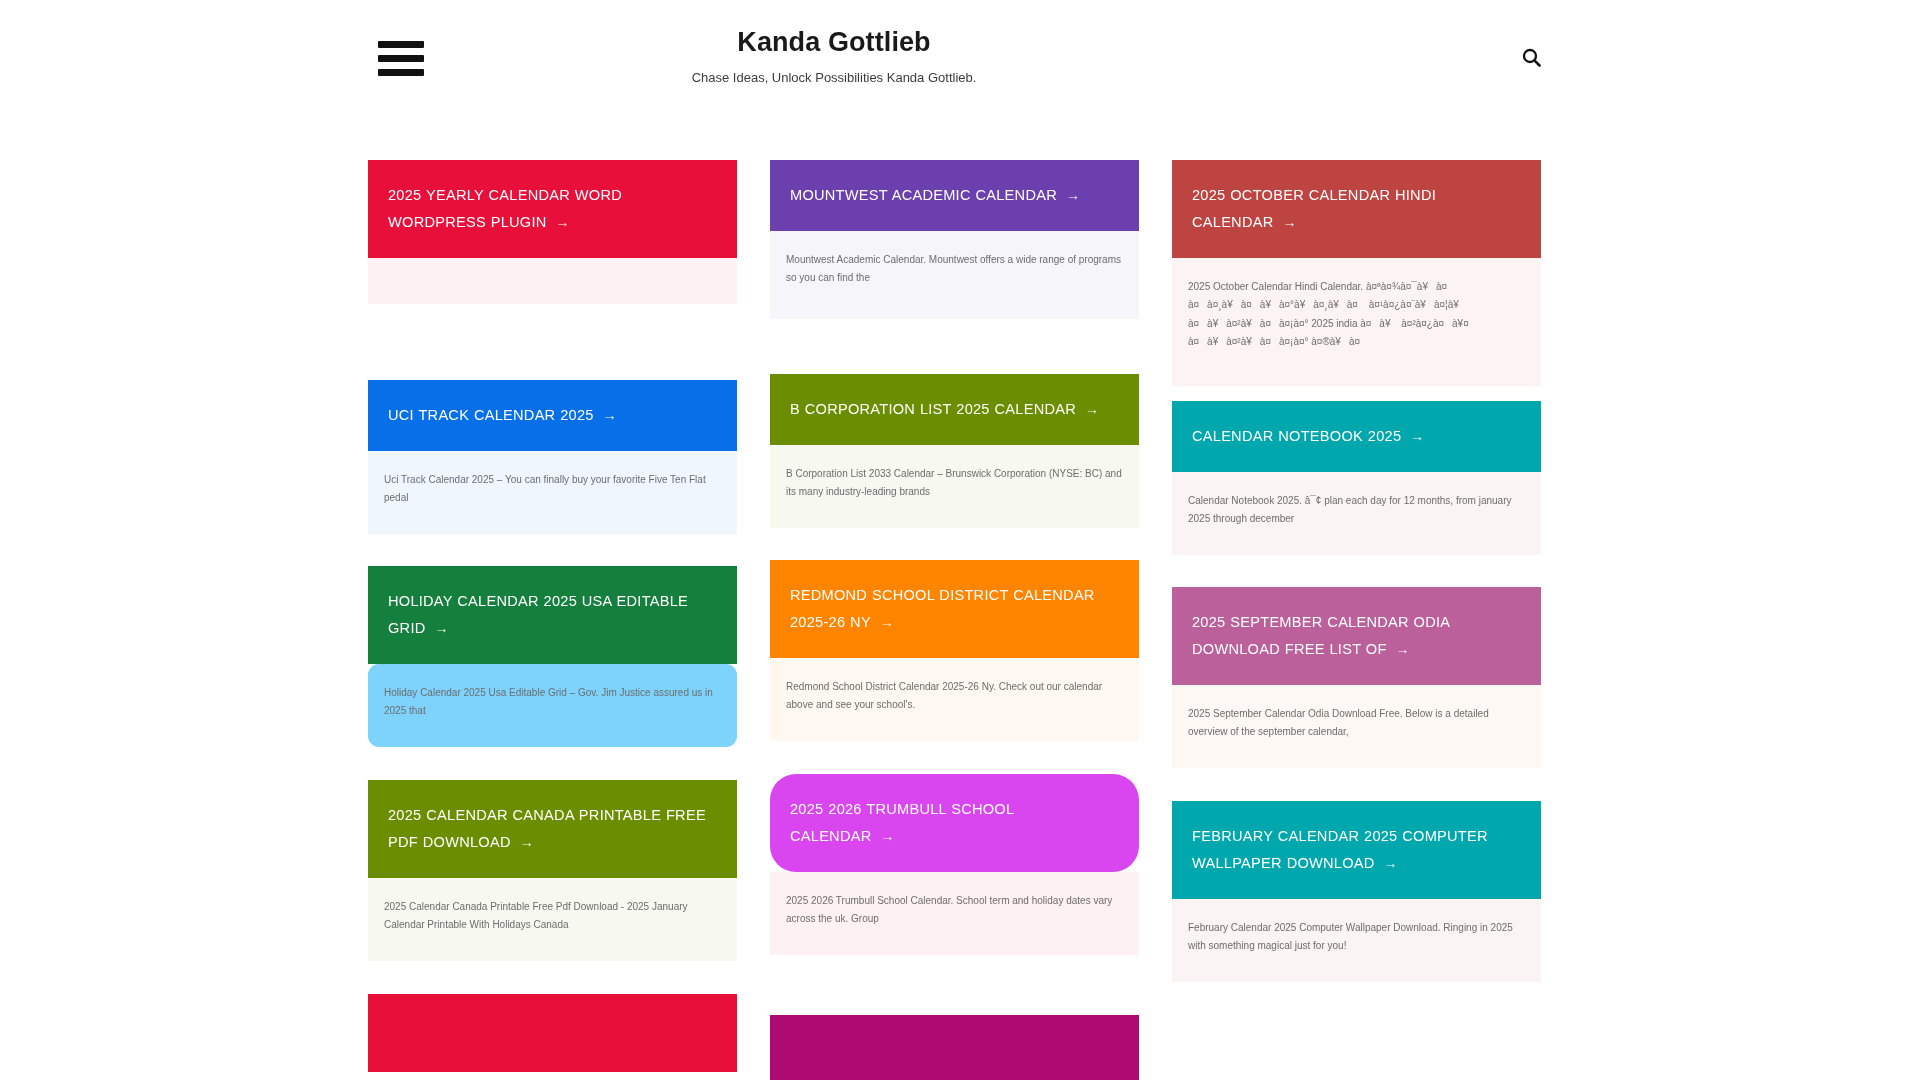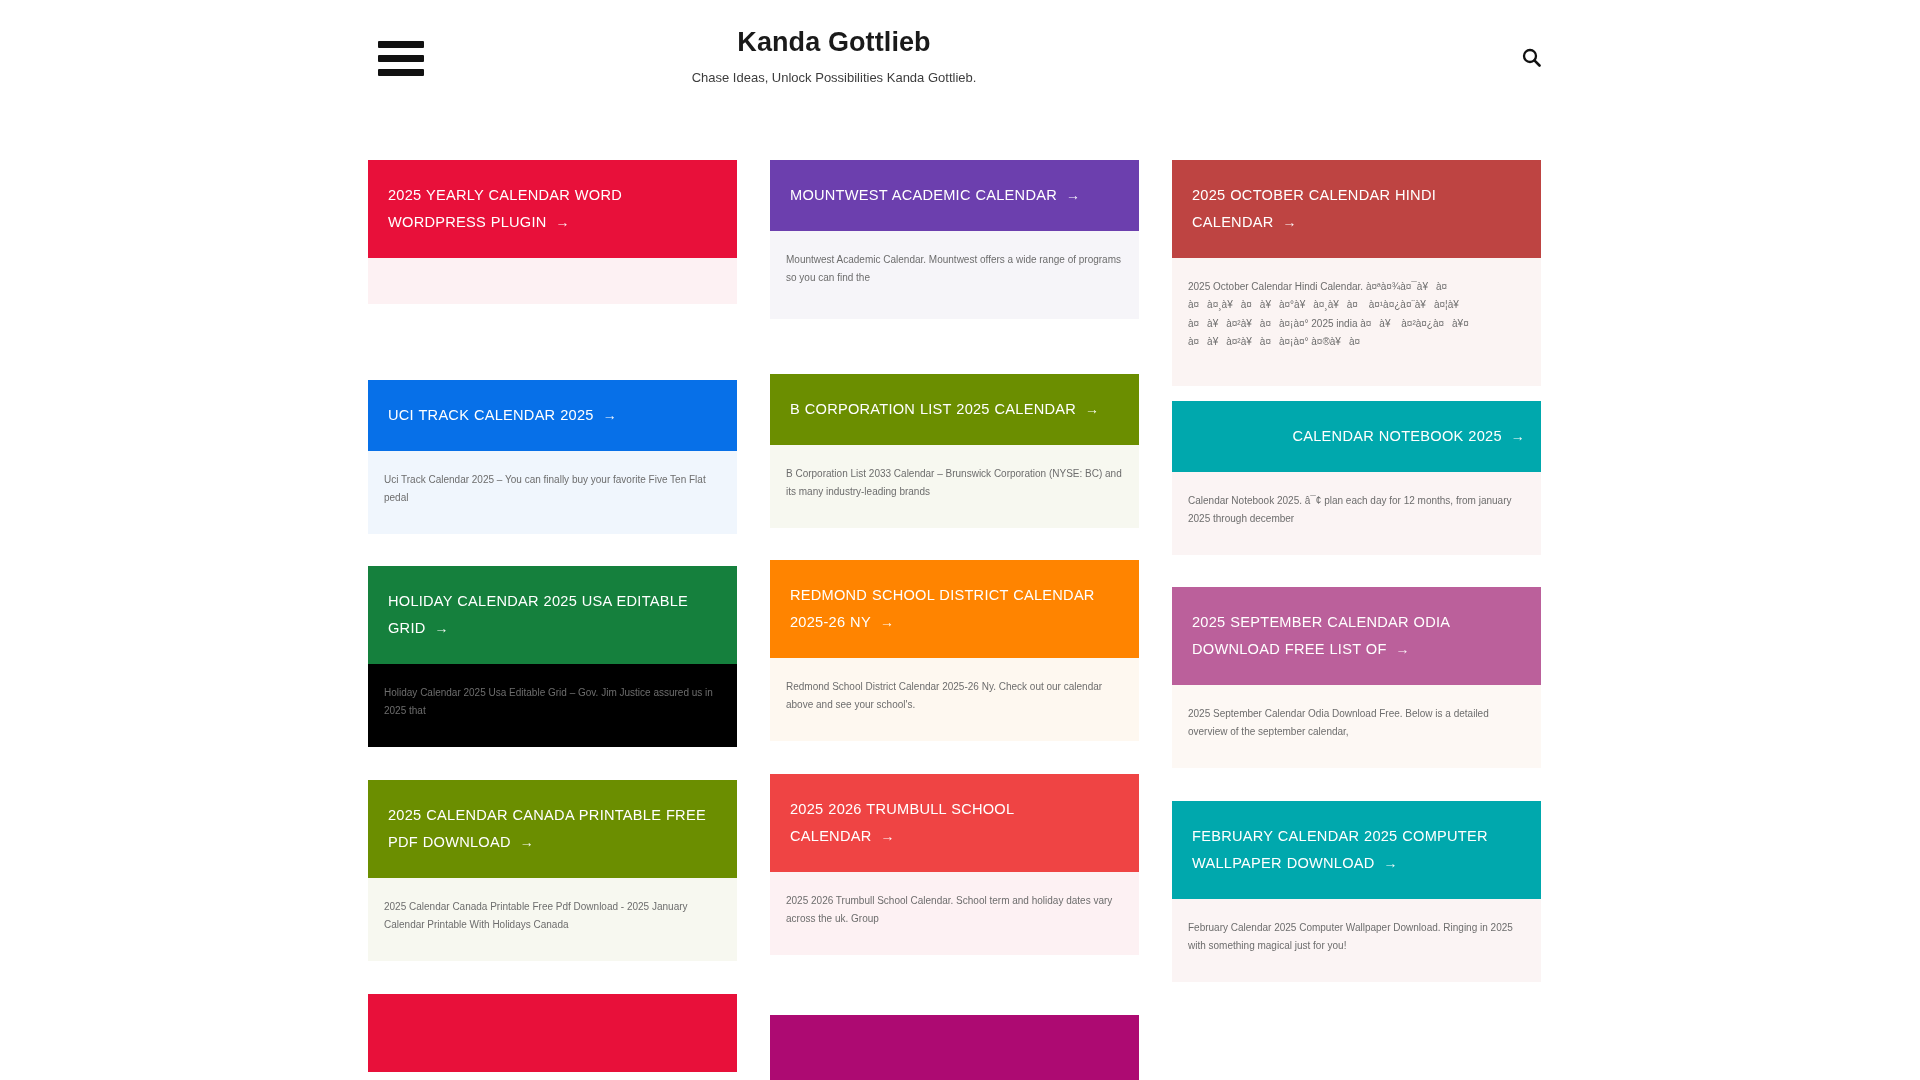--- a/index.html
+++ b/index.html
@@ -173,21 +173,21 @@
         </div>
         <div class="card-body" style="background: rgb(240, 246, 253); min-height: 82px;">
           <p class="card-excerpt">Uci Track Calendar 2025 – You can finally buy your favorite Five Ten Flat pedal</p>
         </div>
       </a>
       <div class="spacer-row" style="height: 32px;"></div>
       <a class="post-card">
         <div class="card-head" style="background: #15803d; min-height: 78px;">
           <h2 class="card-title">HOLIDAY CALENDAR 2025 USA EDITABLE GRID<span class="arrow">→</span></h2>
         </div>
-        <div class="card-body" style="background: #000000; min-height: 83px;">
+        <div class="card-body" style="background: #7dd3fc; min-height: 83px; border-radius: 11px;">
           <p class="card-excerpt">Holiday Calendar 2025 Usa Editable Grid – Gov. Jim Justice assured us in 2025 that</p>
         </div>
       </a>
       <div class="spacer-row" style="height: 33px;"></div>
       <a class="post-card">
         <div class="card-head" style="background: rgb(107, 142, 0); min-height: 78px;">
           <h2 class="card-title">2025 CALENDAR CANADA PRINTABLE FREE PDF DOWNLOAD<span class="arrow">→</span></h2>
         </div>
         <div class="card-body" style="background: rgb(247, 248, 240); min-height: 83px;">
           <p class="card-excerpt">2025 Calendar Canada Printable Free Pdf Download - 2025 January Calendar Printable With Holidays Canada</p>
@@ -220,21 +220,21 @@
       <a class="post-card">
         <div class="card-head" style="background: rgb(255, 132, 0); min-height: 78px;">
           <h2 class="card-title">REDMOND SCHOOL DISTRICT CALENDAR 2025-26 NY<span class="arrow">→</span></h2>
         </div>
         <div class="card-body" style="background: rgb(254, 248, 240); min-height: 83px;">
           <p class="card-excerpt">Redmond School District Calendar 2025-26 Ny. Check out our calendar above and see your school's.</p>
         </div>
       </a>
       <div class="spacer-row" style="height: 33px;"></div>
       <a class="post-card">
-        <div class="card-head" style="background: #ef4444; min-height: 51px;">
+        <div class="card-head" style="background: #d946ef; min-height: 51px; border-radius: 26px;">
           <h2 class="card-title">2025 2026 TRUMBULL SCHOOL CALENDAR<span class="arrow">→</span></h2>
         </div>
         <div class="card-body" style="background: rgb(253, 241, 243); min-height: 82px;">
           <p class="card-excerpt">2025 2026 Trumbull School Calendar. School term and holiday dates vary across the uk. Group</p>
         </div>
       </a>
       <div class="spacer-row" style="height: 60px;"></div>
       <a class="post-card">
         <div class="card-head" style="background: rgb(173, 10, 114); min-height: 78px;"></div>
       </a>
@@ -243,21 +243,21 @@
       <a class="post-card">
         <div class="card-head" style="background: rgb(190, 68, 66); min-height: 51px;">
           <h2 class="card-title">2025 OCTOBER CALENDAR HINDI CALENDAR<span class="arrow">→</span></h2>
         </div>
         <div class="card-body" style="background: rgb(251, 244, 243); min-height: 128px;">
           <p class="card-excerpt">2025 October Calendar Hindi Calendar. à¤ªà¤¾à¤¯à¥à¤ à¤à¤¸à¥à¤à¥à¤°à¥à¤¸à¥à¤ à¤¹à¤¿à¤¨à¥à¤¦à¥ à¤à¥à¤²à¥à¤à¤¡à¤° 2025 india à¤à¥ à¤²à¤¿à¤à¥¤ à¤à¥à¤²à¥à¤à¤¡à¤° à¤®à¥à¤</p>
         </div>
       </a>
       <div class="spacer-row" style="height: 15px;"></div>
       <a class="post-card">
-        <div class="card-head" style="background: rgb(0, 168, 173); min-height: 51px; justify-content: flex-end;">
+        <div class="card-head" style="background: rgb(0, 168, 173); min-height: 51px;">
           <h2 class="card-title">CALENDAR NOTEBOOK 2025<span class="arrow">→</span></h2>
         </div>
         <div class="card-body" style="background: rgb(251, 244, 244); min-height: 82px;">
           <p class="card-excerpt">Calendar Notebook 2025. â¯¢ plan each day for 12 months, from january 2025 through december</p>
         </div>
       </a>
       <div class="spacer-row" style="height: 32px;"></div>
       <a class="post-card">
         <div class="card-head" style="background: rgb(187, 96, 155); min-height: 78px;">
           <h2 class="card-title">2025 SEPTEMBER CALENDAR ODIA DOWNLOAD FREE LIST OF<span class="arrow">→</span></h2>

